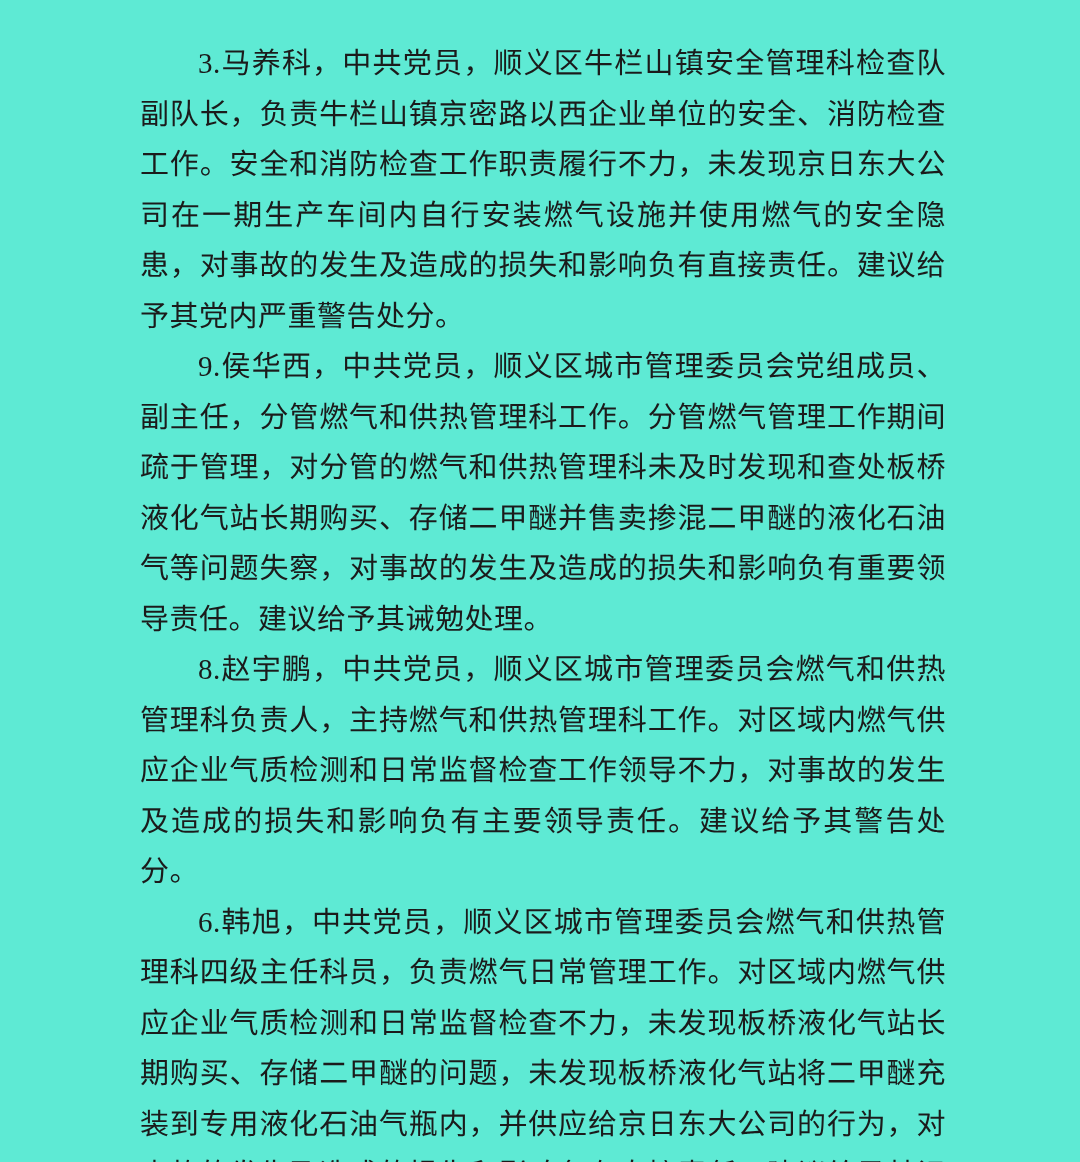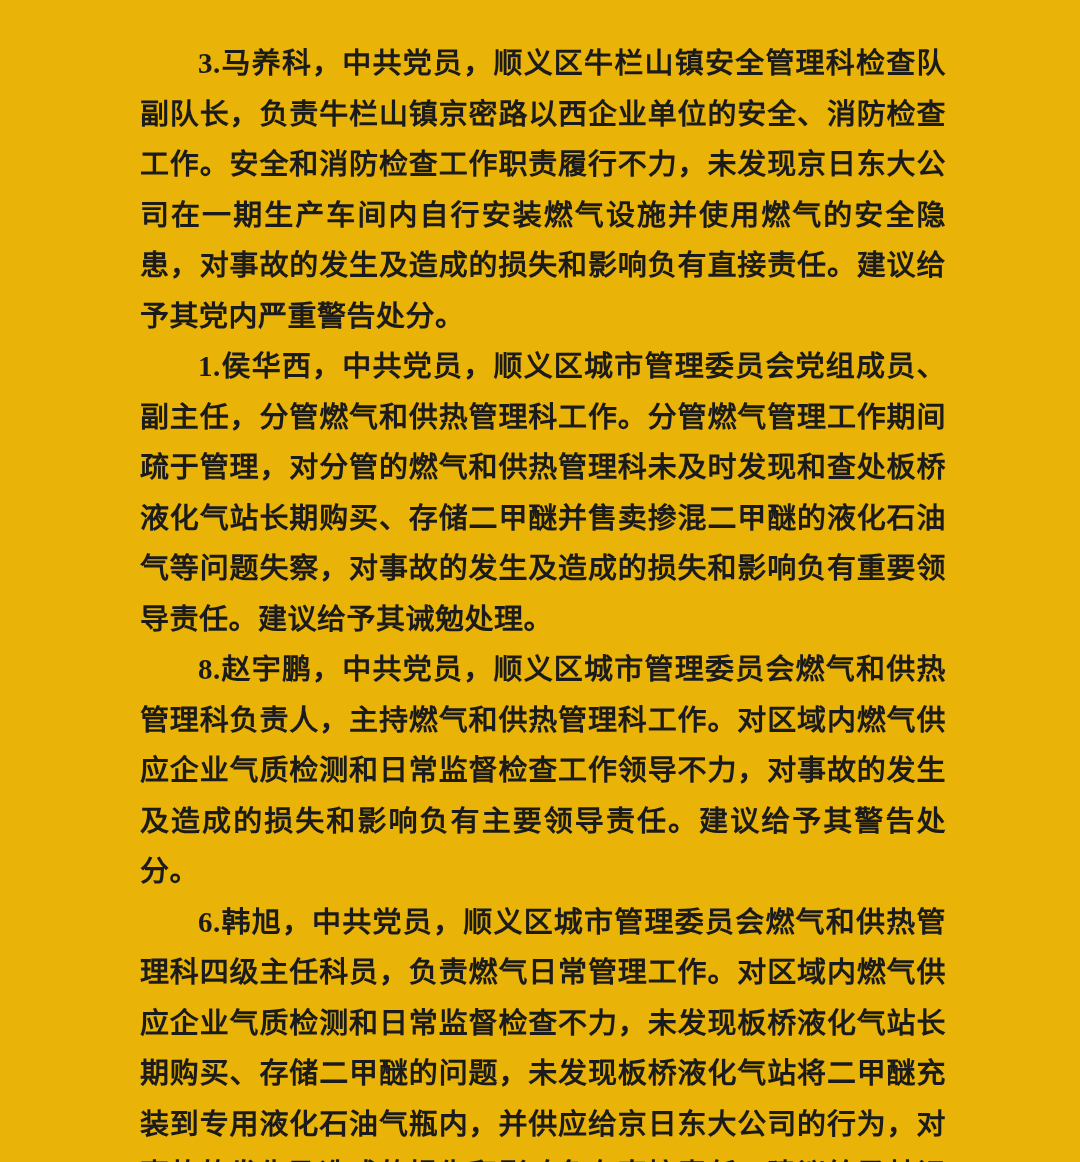--- a/index.html
+++ b/index.html
@@ -10,40 +10,39 @@
   body {
     width: 1080px;
     height: 1162px;
     overflow: hidden;
     font-family: "Liberation Serif", "DejaVu Serif", serif;
   }
   .page {
     box-sizing: border-box;
     width: 1080px;
     height: 1162px;
-    background: #eab308;
+    background: #5eead4;
     padding: 38px 134px 0 140px;
-    font-weight: bold;
   }
   .doc-body {
     color: #1b1b1b;
     font-size: 29px;
     line-height: 50.5px;
     text-align: justify;
     letter-spacing: 0.5px;
   }
   .doc-body p {
     margin: 0;
     padding: 0;
     text-indent: 2em;
   }
 </style>
 </head>
 <body>
 
 <div class="page">
   <div class="doc-body">
     <p>3.马养科，中共党员，顺义区牛栏山镇安全管理科检查队副队长，负责牛栏山镇京密路以西企业单位的安全、消防检查工作。安全和消防检查工作职责履行不力，未发现京日东大公司在一期生产车间内自行安装燃气设施并使用燃气的安全隐患，对事故的发生及造成的损失和影响负有直接责任。建议给予其党内严重警告处分。</p>
-    <p>1.侯华西，中共党员，顺义区城市管理委员会党组成员、副主任，分管燃气和供热管理科工作。分管燃气管理工作期间疏于管理，对分管的燃气和供热管理科未及时发现和查处板桥液化气站长期购买、存储二甲醚并售卖掺混二甲醚的液化石油气等问题失察，对事故的发生及造成的损失和影响负有重要领导责任。建议给予其诫勉处理。</p>
+    <p>9.侯华西，中共党员，顺义区城市管理委员会党组成员、副主任，分管燃气和供热管理科工作。分管燃气管理工作期间疏于管理，对分管的燃气和供热管理科未及时发现和查处板桥液化气站长期购买、存储二甲醚并售卖掺混二甲醚的液化石油气等问题失察，对事故的发生及造成的损失和影响负有重要领导责任。建议给予其诫勉处理。</p>
     <p>8.赵宇鹏，中共党员，顺义区城市管理委员会燃气和供热管理科负责人，主持燃气和供热管理科工作。对区域内燃气供应企业气质检测和日常监督检查工作领导不力，对事故的发生及造成的损失和影响负有主要领导责任。建议给予其警告处分。</p>
     <p>6.韩旭，中共党员，顺义区城市管理委员会燃气和供热管理科四级主任科员，负责燃气日常管理工作。对区域内燃气供应企业气质检测和日常监督检查不力，未发现板桥液化气站长期购买、存储二甲醚的问题，未发现板桥液化气站将二甲醚充装到专用液化石油气瓶内，并供应给京日东大公司的行为，对事故的发生及造成的损失和影响负有直接责任。建议给予其记过处分。</p>
   </div>
 </div>
 
 </body></html>

